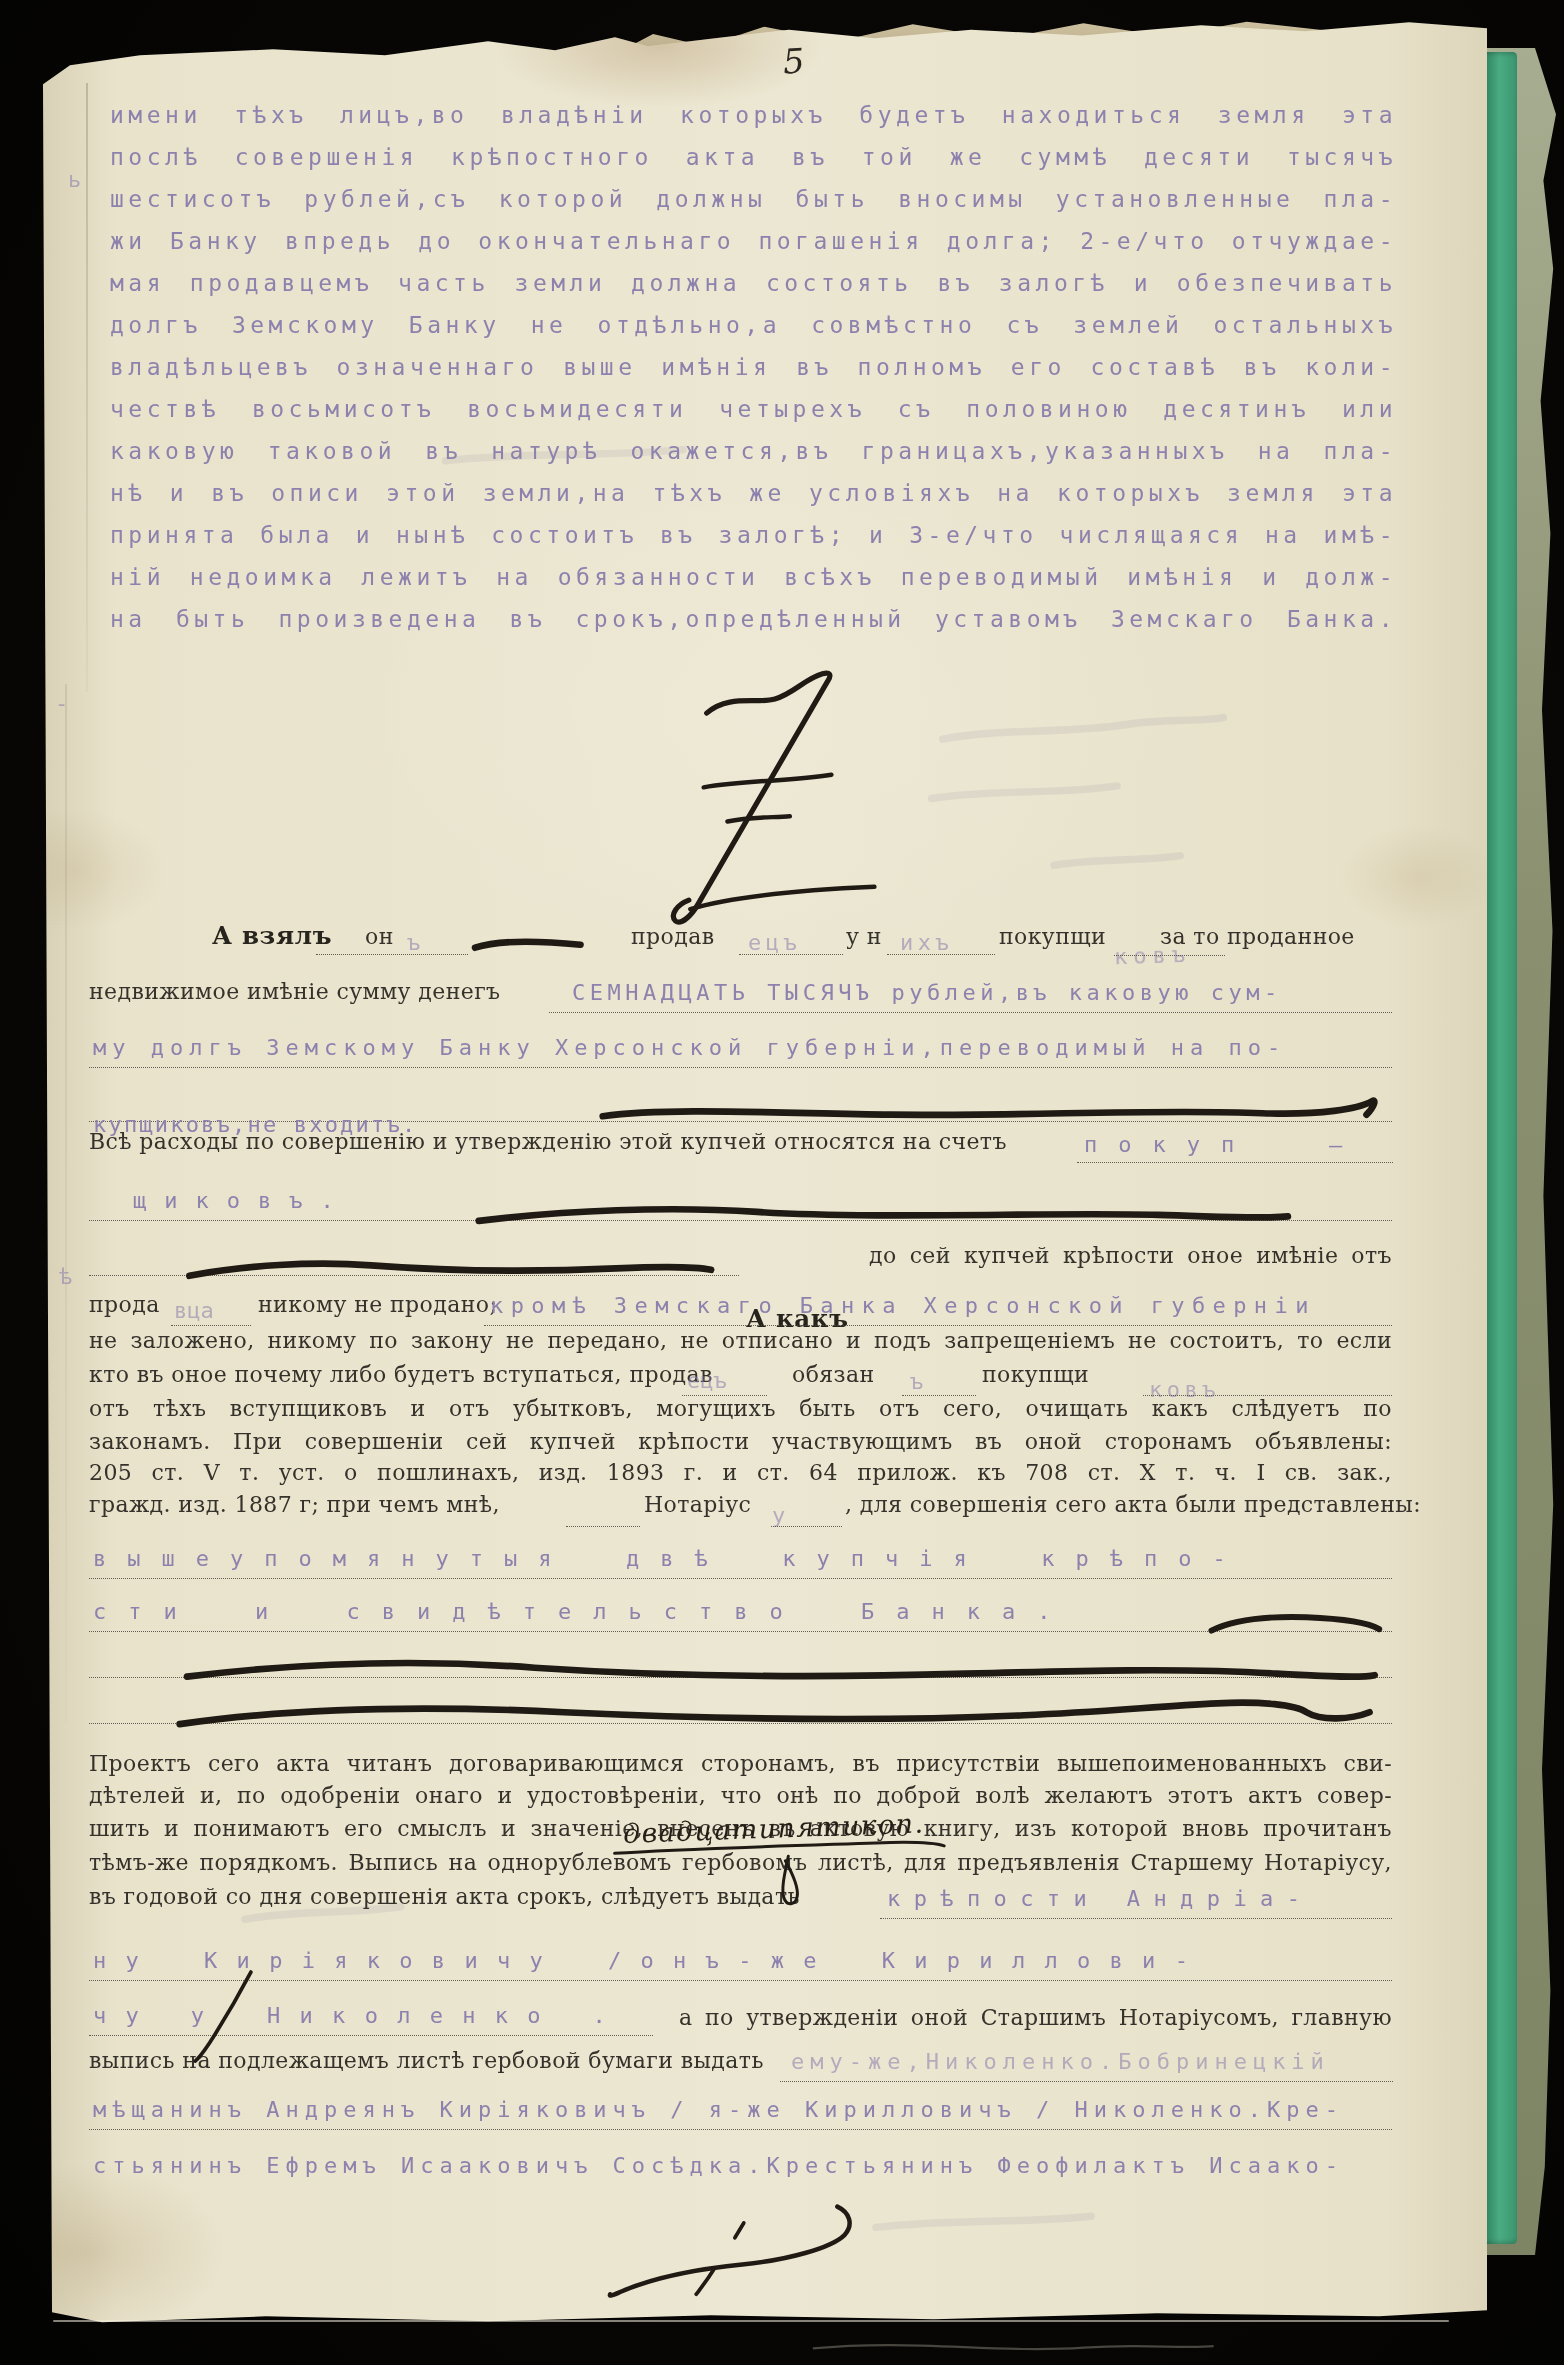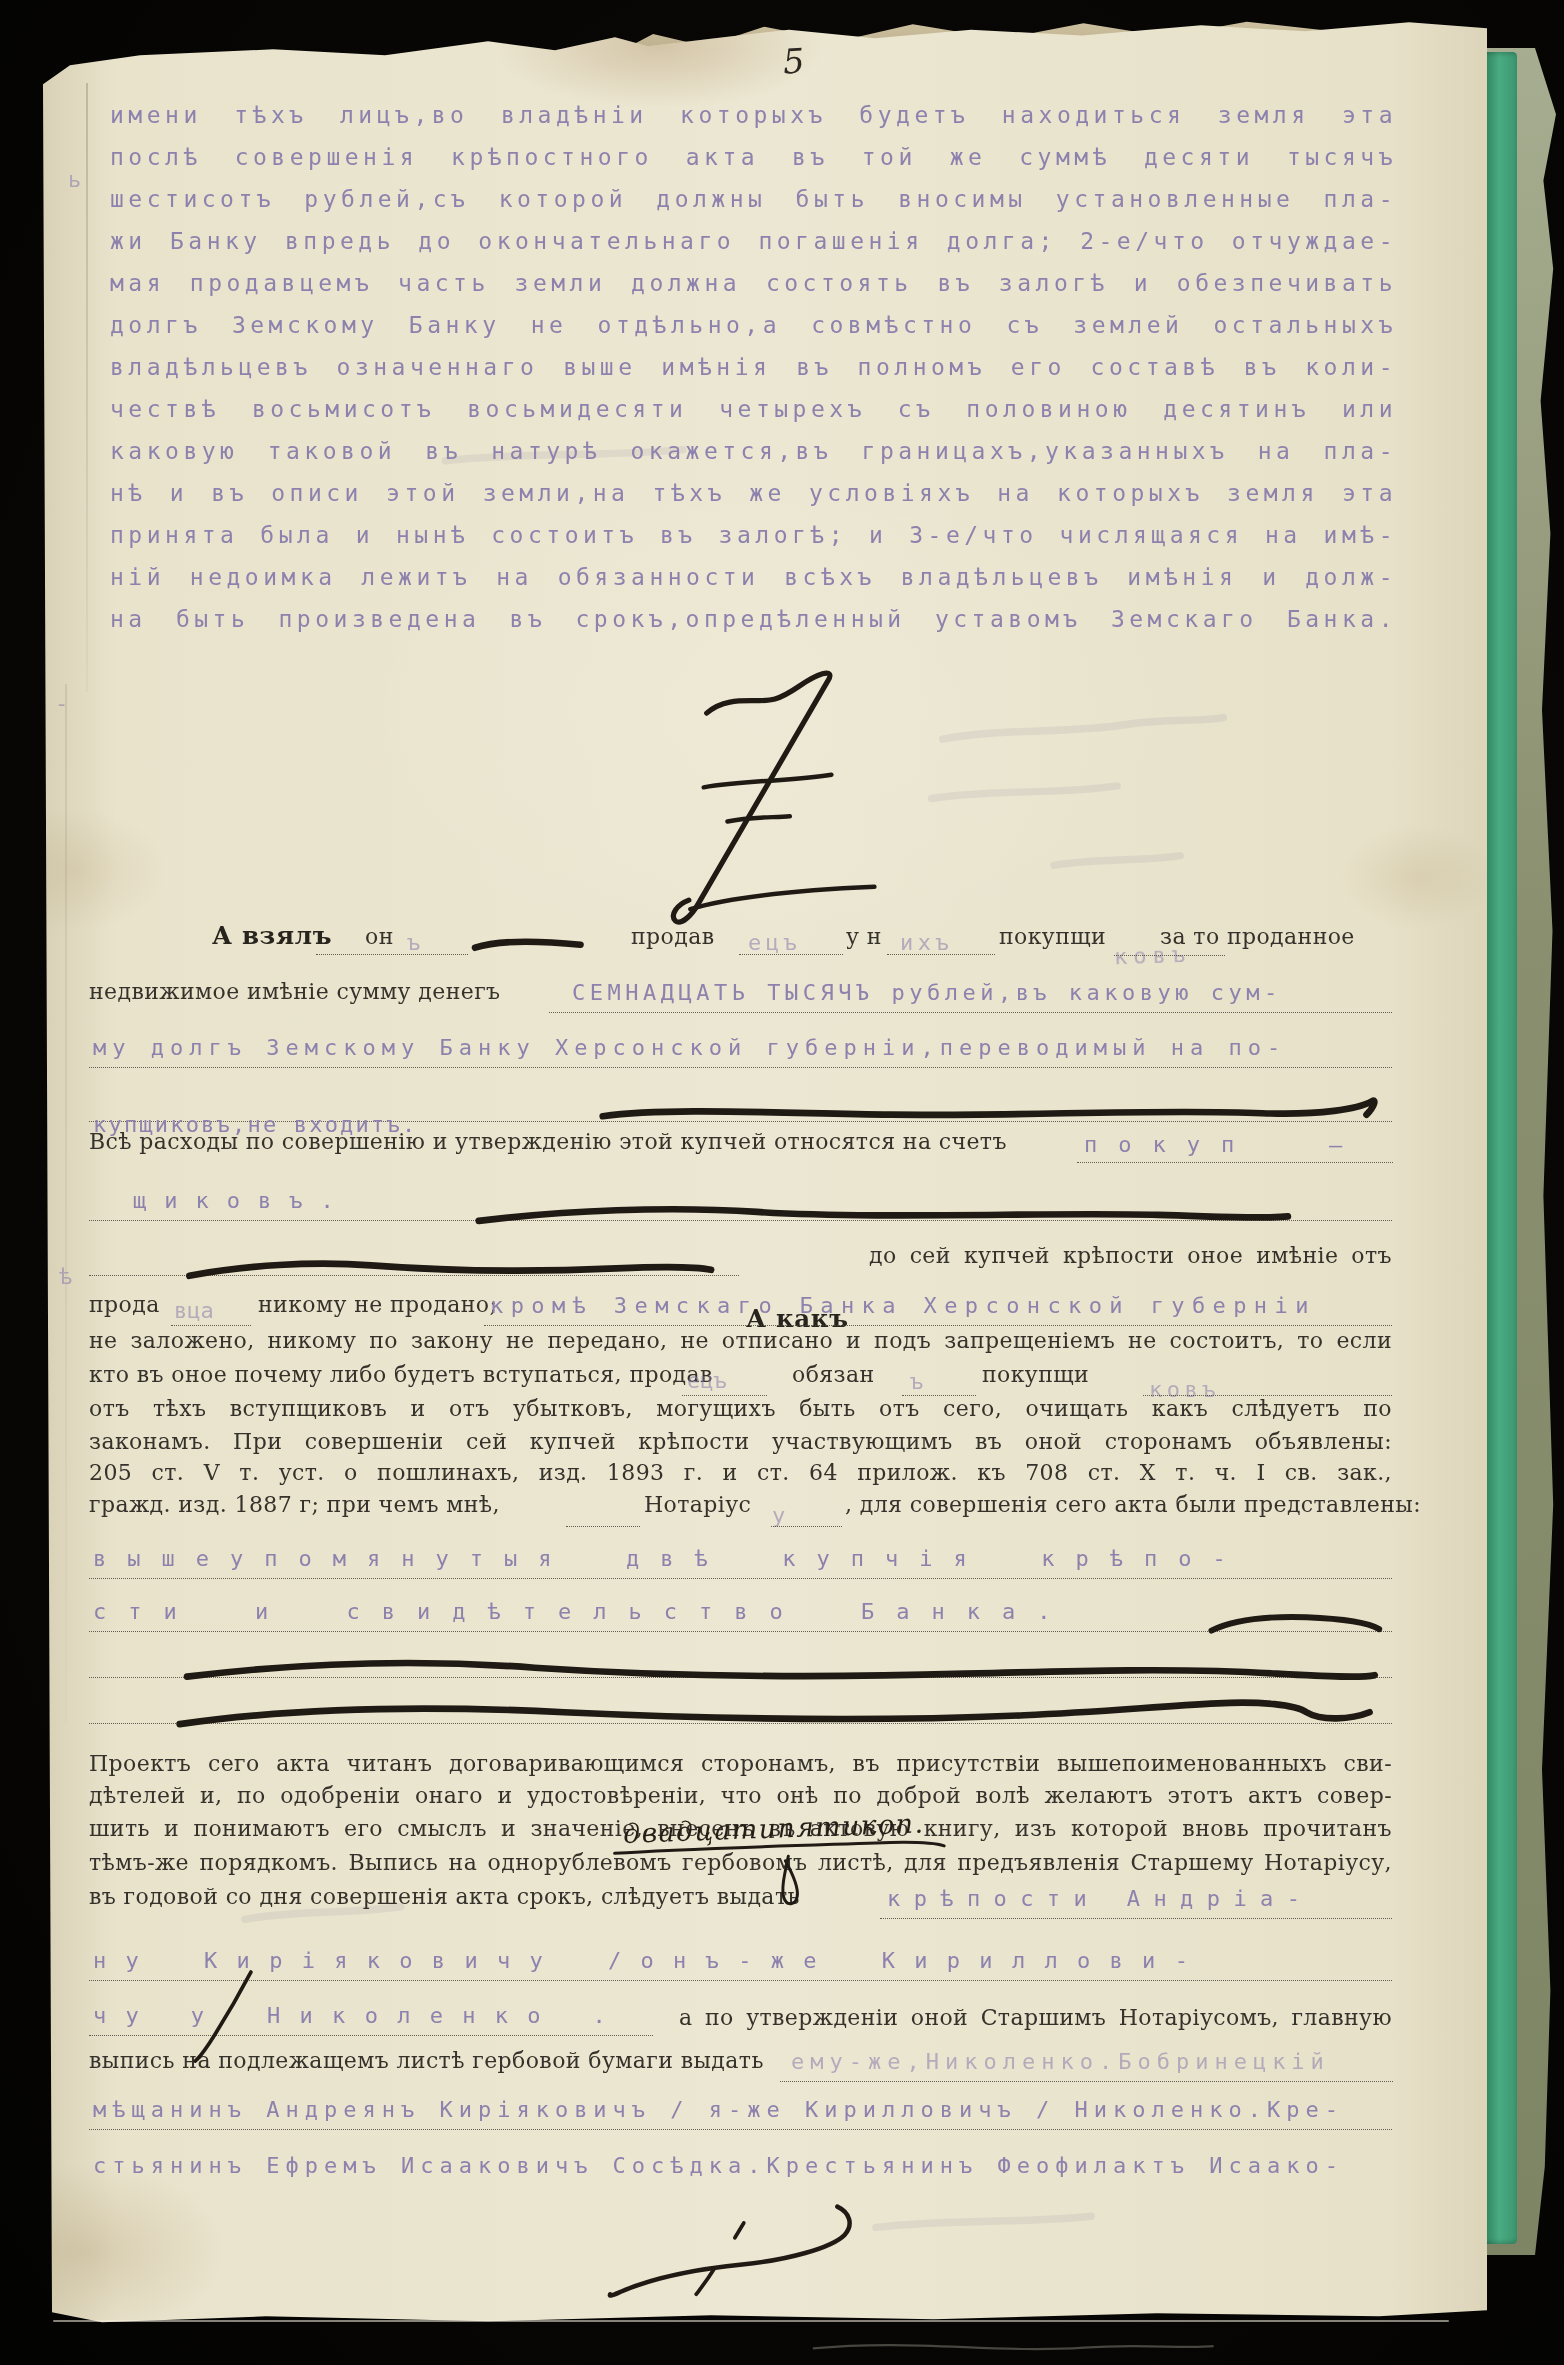--- a/index.html
+++ b/index.html
@@ -86,21 +86,21 @@
       <div class="tp typline">послѣ совершенія крѣпостного акта въ той же суммѣ десяти тысячъ</div>
       <div class="tp typline">шестисотъ рублей,съ которой должны быть вносимы установленные пла-</div>
       <div class="tp typline">жи Банку впредь до окончательнаго погашенія долга; 2-е/что отчуждае-</div>
       <div class="tp typline">мая продавцемъ часть земли должна состоять въ залогѣ и обезпечивать</div>
       <div class="tp typline">долгъ Земскому Банку не отдѣльно,а совмѣстно съ землей остальныхъ</div>
       <div class="tp typline">владѣльцевъ означеннаго выше имѣнія въ полномъ его составѣ въ коли-</div>
       <div class="tp typline">чествѣ восьмисотъ восьмидесяти четырехъ съ половиною десятинъ или</div>
       <div class="tp typline">каковую таковой въ натурѣ окажется,въ границахъ,указанныхъ на пла-</div>
       <div class="tp typline">нѣ и въ описи этой земли,на тѣхъ же условіяхъ на которыхъ земля эта</div>
       <div class="tp typline">принята была и нынѣ состоитъ въ залогѣ; и 3-е/что числящаяся на имѣ-</div>
-      <div class="tp typline">ній недоимка лежитъ на обязанности всѣхъ владѣльцевъ имѣнія и долж-</div>
+      <div class="tp typline">ній недоимка лежитъ на обязанности всѣхъ переводимый имѣнія и долж-</div>
       <div class="tp typline">на быть произведена въ срокъ,опредѣленный уставомъ Земскаго Банка.</div>
     </div>
 
     <span class="sr">7</span>
 
     <span class="abs tp tf" style="left:68px;top:167px;">ь</span>
     <span class="abs tp tf" style="left:55px;top:691px;">-</span>
     <span class="abs tp tf" style="left:59px;top:1264px;">ѣ</span>
 
     <div class="abs" style="left:0;top:921px;">

